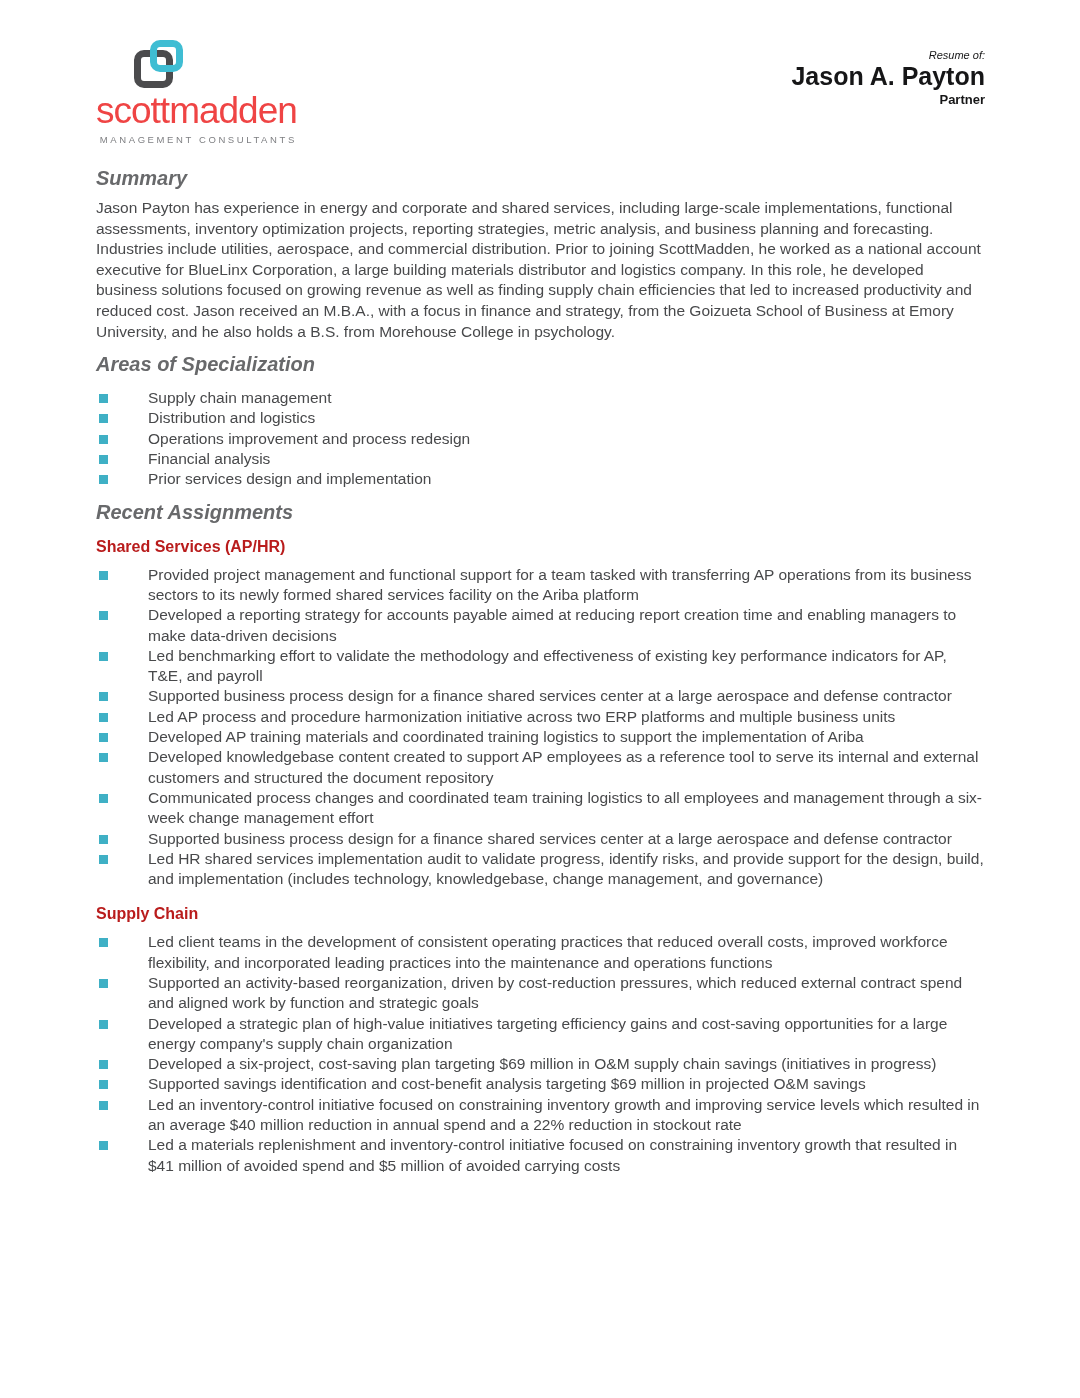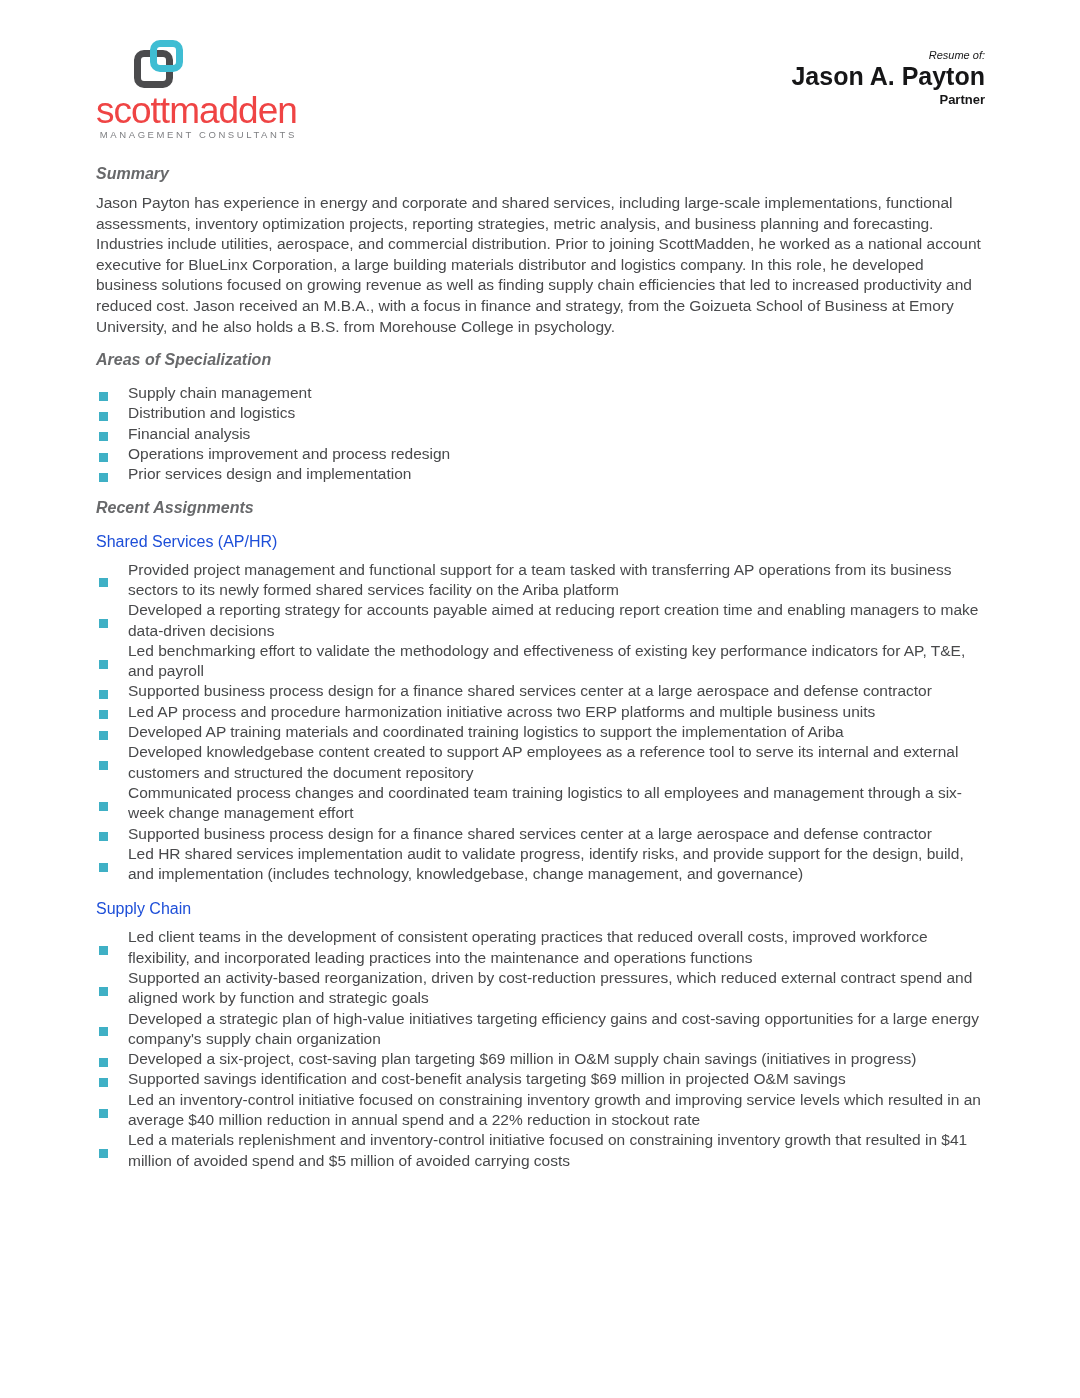--- a/index.html
+++ b/index.html
@@ -12,42 +12,42 @@
 
   
   header { display:flex; justify-content:space-between; align-items:flex-start; }
 
   .logo { width:fit-content; }
   .logo-icon { position:relative; width:50px; height:49px; margin-left:38px; }
   .sq { position:absolute; box-sizing:border-box; border-radius:10px; background:transparent; }
   .sq-dark { left:0; top:10px; width:39px; height:38px; border:7px solid #4b4b4d; }
   .sq-teal { left:16px; top:0; width:33px; height:32px; border:7px solid #3fbdd3; }
   .wordmark { font-size:37px; line-height:1; color:#ef4444; letter-spacing:-1px; margin-top:3px; font-weight:400; }
-  .tagline  { font-size:9.5px; color:#7e7f82; letter-spacing:2.6px; text-align:right; }
+  .tagline  { font-size:9.5px; color:#7e7f82; letter-spacing:2.6px; margin-top:5px; text-align:right; }
 
   .header-right { text-align:right; padding-top:5px; color:#161617; }
   .resume-of    { font-style:italic; font-size:11px; line-height:20px; }
   .person-name  { font-weight:bold; font-size:25px; line-height:23px; }
   .person-title { font-weight:bold; font-size:13px; line-height:23px; }
 
   
-  .section-h { font-style:italic; font-weight:bold; font-size:16px; color:#68696b; margin:0; line-height:19px; }
+  .section-h { font-style:italic; font-weight:bold; font-size:20px; color:#68696b; margin:0; line-height:19px; }
   .h-summary { margin-top:24px; }
   .h-areas   { margin-top:13px; }
   .h-recent  { margin-top:13px; }
 
   .body-text { font-size:15.5px; line-height:20.6px; color:#48494b; margin:10px 0 0 0; }
 
   ul.bullets { list-style:none; margin:14px 0 0 0; padding:0;
                font-size:15.5px; line-height:20.3px; color:#48494b; }
-  li.bullet-item { display:flex; align-items:center; }
+  li.bullet-item { display:flex; align-items:flex-start;gap:20px; }
   .bullet-sq   { width:9px; height:9px; background:#3fb0c5; margin:6px 0 0 3px; flex:none; }
   .bullet-text { margin-left:20px; }
 
-  .group-title { font-size:16px; font-weight:normal; color:#1d4ed8; margin:15px 0 0 0; line-height:19px; }
+  .group-title { font-size:16px; font-weight:bold; color:#b91c1c; margin:15px 0 0 0; line-height:19px; }
   .group ul.bullets { margin-top:9px; }
 </style>
 </head>
 <body>
 
 <div class="page">
 
   <header>
     <div class="logo">
       <div class="logo-icon">
@@ -78,26 +78,26 @@
           <span class="bullet-text">Supply chain management</span>
         </li>
 
         <li class="bullet-item">
           <span class="bullet-sq"></span>
           <span class="bullet-text">Distribution and logistics</span>
         </li>
 
         <li class="bullet-item">
           <span class="bullet-sq"></span>
+          <span class="bullet-text">Operations improvement and process redesign</span>
+        </li>
+
+        <li class="bullet-item">
+          <span class="bullet-sq"></span>
           <span class="bullet-text">Financial analysis</span>
-        </li>
-
-        <li class="bullet-item">
-          <span class="bullet-sq"></span>
-          <span class="bullet-text">Operations improvement and process redesign</span>
         </li>
 
         <li class="bullet-item">
           <span class="bullet-sq"></span>
           <span class="bullet-text">Prior services design and implementation</span>
         </li>
       </ul>
 
     <h2 class="section-h h-recent">Recent Assignments</h2>
 

